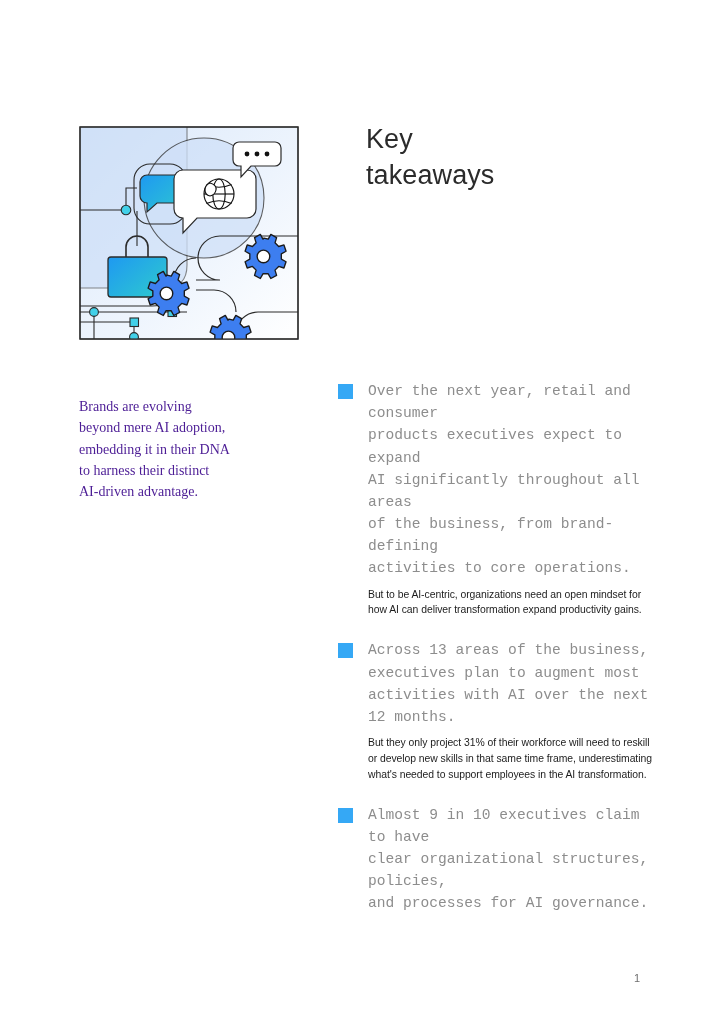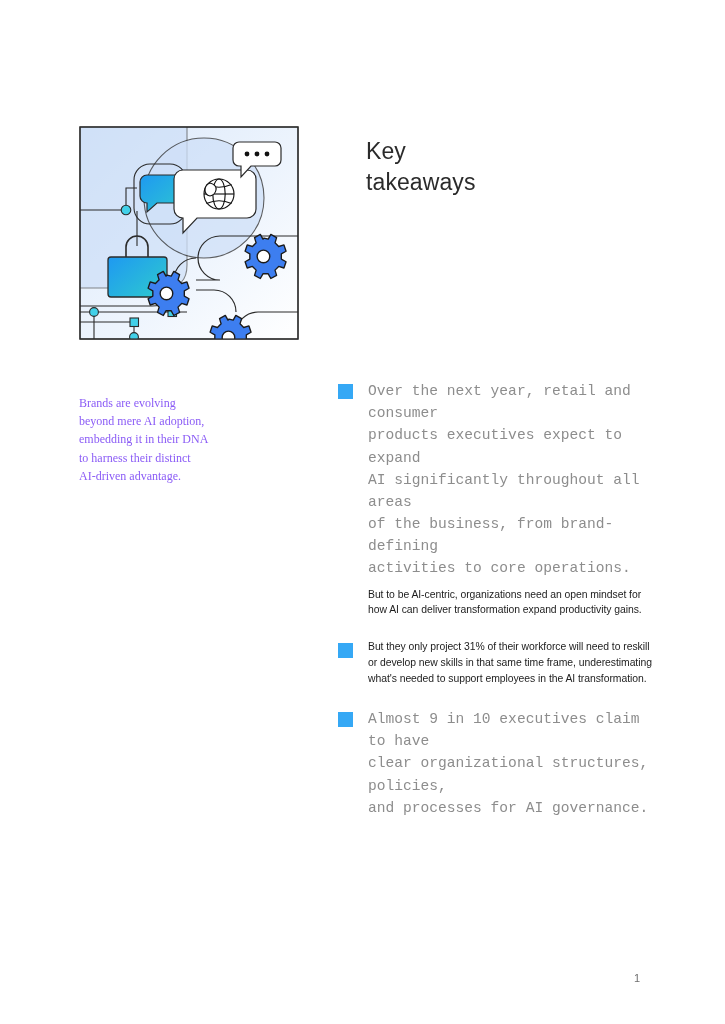--- a/index.html
+++ b/index.html
@@ -22,40 +22,40 @@
     top: 126px;
     width: 220px;
     height: 214px;
   }
   .illustration svg { display: block; width: 220px; height: 214px; }
 
   
   .page-title {
     position: absolute;
     left: 366px;
-    top: 121px;
+    top: 104px;
     width: 300px;
-    font-size: 23px;
+    font-size: 27px;
     font-weight: 300;
     line-height: 1.33;
     color: #2b2b2b;
     letter-spacing: 0.1px;
     white-space: pre-line;
   }
 
   
   .pullquote {
     position: absolute;
     left: 79px;
     top: 382px;
     width: 230px;
     font-family: "Liberation Serif", serif;
-    font-size: 12px;
+    font-size: 14px;
     line-height: 1.52;
-    color: #8b5cf6;
+    color: #4c1d95;
     white-space: pre-line;
   }
 
   
   .takeaways {
     position: absolute;
     left: 338px;
     top: 380px;
     width: 320px;
   }
@@ -223,20 +223,24 @@
       <p class="takeaway-headline">Over the next year, retail and consumer
 products executives expect to expand
 AI significantly throughout all areas
 of the business, from brand-defining
 activities to core operations.</p>
       <p class="takeaway-note">But to be AI-centric, organizations need an open mindset for how AI can deliver transformation expand productivity gains.</p>
     </div>
 
     <div class="takeaway">
       <span class="bullet-square"></span>
+      <p class="takeaway-headline">Across 13 areas of the business,
+executives plan to augment most
+activities with AI over the next
+12 months.</p>
       <p class="takeaway-note">But they only project 31% of their workforce will need to reskill or develop new skills in that same time frame, underestimating what's needed to support employees in the AI transformation.</p>
     </div>
 
     <div class="takeaway">
       <span class="bullet-square"></span>
       <p class="takeaway-headline">Almost 9 in 10 executives claim to have
 clear organizational structures, policies,
 and processes for AI governance.</p>
     </div>
 

